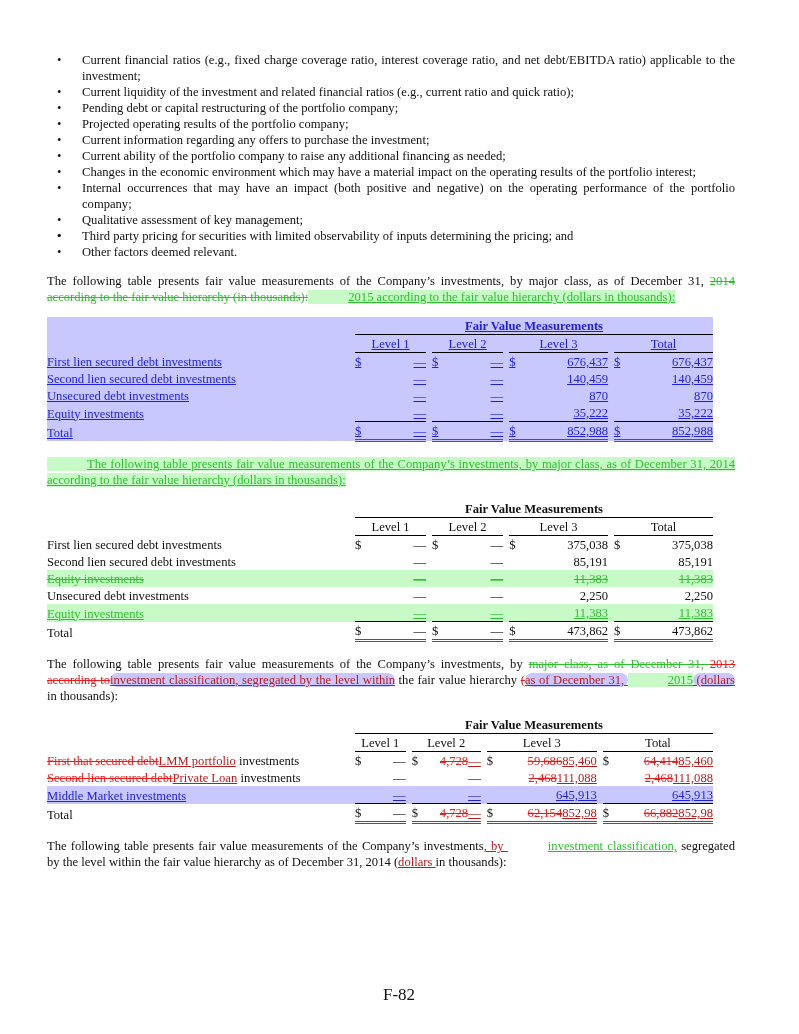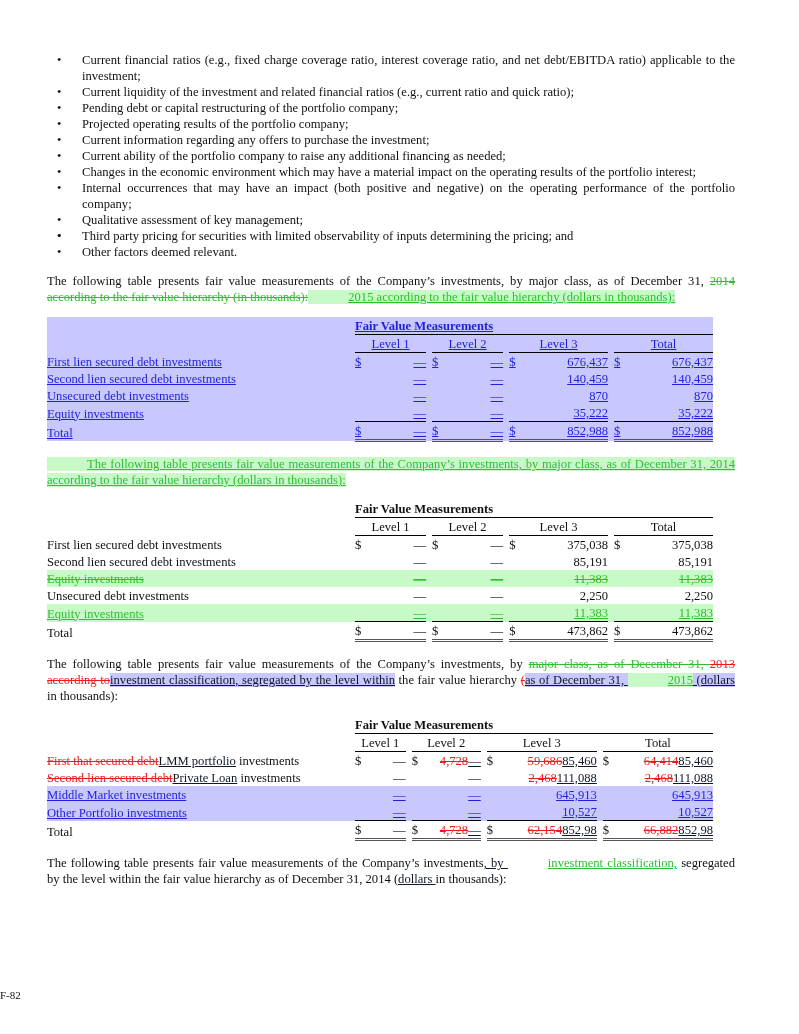--- a/index.html
+++ b/index.html
@@ -9,41 +9,41 @@
     line-height: 16px;
   }
   .page { position: absolute; left: 47px; top: 52px; width: 688px; }
   ul.bullets { list-style: none; margin: 0; padding: 0; }
   ul.bullets li { position: relative; padding-left: 35px; text-align: justify; }
   ul.bullets li .dot { position: absolute; left: 10px; top: 0; }
   p.para { margin: 0; text-align: justify; }
   .del-green { color: #2fbf2f; text-decoration: line-through; }
   .ins-green { color: #2fbf2f; text-decoration: underline; padding-left: 40px; }
   .del-red { color: #e81e1e; text-decoration: line-through; }
-  .ins-blue { color: #0f172a; text-decoration: underline; }
+  .ins-blue { color: #b91c1c; text-decoration: underline; border-radius: 7px; }
   .hl-blue { background: #c8c8ff; }
   .hl-green { background: #c8fac8; }
 
   table.fv { border-collapse: collapse; width: 666px; margin-left: 0; }
   table.fv td { padding: 0; height: 17px; white-space: nowrap; vertical-align: bottom; }
   .c-label { width: 308px; }
   .c-gap { width: 6px; }
   .c-dol { width: 10px; text-align: left; }
   .c-num { text-align: right; }
-  .hdr-main { text-align: left; font-weight: bold; border-bottom: 1.5px solid #000; }
+  .hdr-main { text-align: center; font-weight: bold; border-bottom: 1.5px solid #000; }
   .hdr-lvl { text-align: center; font-weight: normal; border-bottom: 1.5px solid #000; border-top: 0; }
   .sum-top td.bt { border-top: 1.5px solid #000; }
   .sum-bot td.bb { border-bottom: 3px double #555; }
   .blue-row td { background: #c8c8ff; color: #1f1fdc; text-decoration: underline; }
   .green-row td { background: #c8fac8; color: #2fbf2f; }
   .green-row.struck td { text-decoration: line-through; }
   .green-row.ins td { text-decoration: underline; }
   .blue-table td { background: #c8c8ff; color: #1f1fdc; }
   .blue-table td.u { text-decoration: underline; }
-  .footer { position: absolute; left: 0; width: 798px; top: 987px; text-align: left; font-size: 11px; }
+  .footer { position: absolute; left: 0; width: 798px; top: 987px; text-align: center; font-size: 17px; }
 </style>
 </head>
 <body>
 
 <div class="page">
 
   <ul class="bullets">
     <li><span class="dot">•</span><span>Current financial ratios (e.g., fixed charge coverage ratio, interest coverage ratio, and net debt/EBITDA ratio) applicable to the investment;</span></li>
     <li><span class="dot">•</span><span>Current liquidity of the investment and related financial ratios (e.g., current ratio and quick ratio);</span></li>
     <li><span class="dot">•</span><span>Pending debt or capital restructuring of the portfolio company;</span></li>
@@ -307,34 +307,20 @@
           <td class="c-gap"></td>
       <td class="c-dol"></td>
           <td class="c-num">—</td>
           <td class="c-gap"></td>
       <td class="c-dol"></td>
           <td class="c-num">645,913</td>
           <td class="c-gap"></td>
       <td class="c-dol"></td>
           <td class="c-num">645,913</td>
     </tr>
-    <tr class="blue-row">
-      <td class="c-label">Other Portfolio investments</td>
-      <td class="c-dol"></td>
-          <td class="c-num">—</td>
-          <td class="c-gap"></td>
-      <td class="c-dol"></td>
-          <td class="c-num">—</td>
-          <td class="c-gap"></td>
-      <td class="c-dol"></td>
-          <td class="c-num">10,527</td>
-          <td class="c-gap"></td>
-      <td class="c-dol"></td>
-          <td class="c-num">10,527</td>
-    </tr>
     <tr class="sum-top sum-bot">
       <td class="c-label">Total</td>
       <td class="c-dol bt bb">$</td>
           <td class="c-num bt bb">—</td>
           <td class="c-gap"></td>
       <td class="c-dol bt bb">$</td>
           <td class="c-num bt bb"><span class="del-red">4,728</span><span class="ins-blue">—</span></td>
           <td class="c-gap"></td>
       <td class="c-dol bt bb">$</td>
           <td class="c-num bt bb"><span class="del-red">62,154</span><span class="ins-blue">852,98</span></td>

